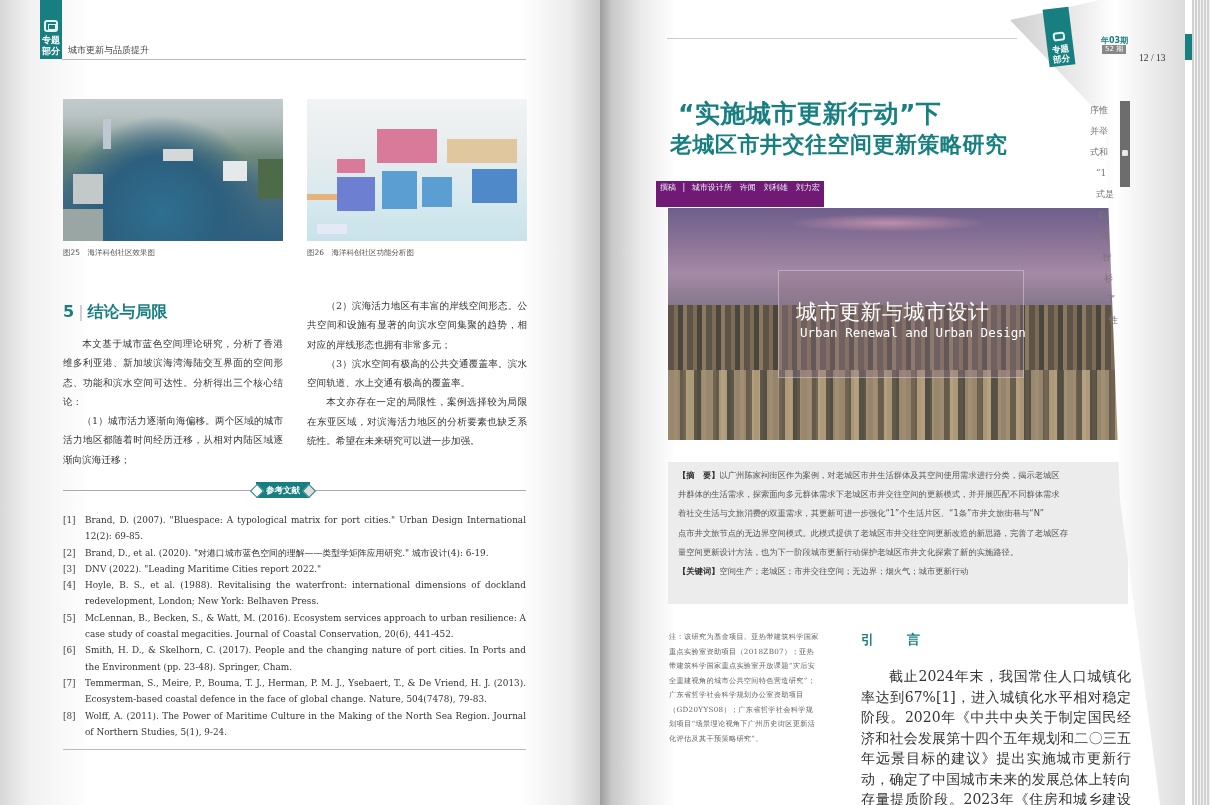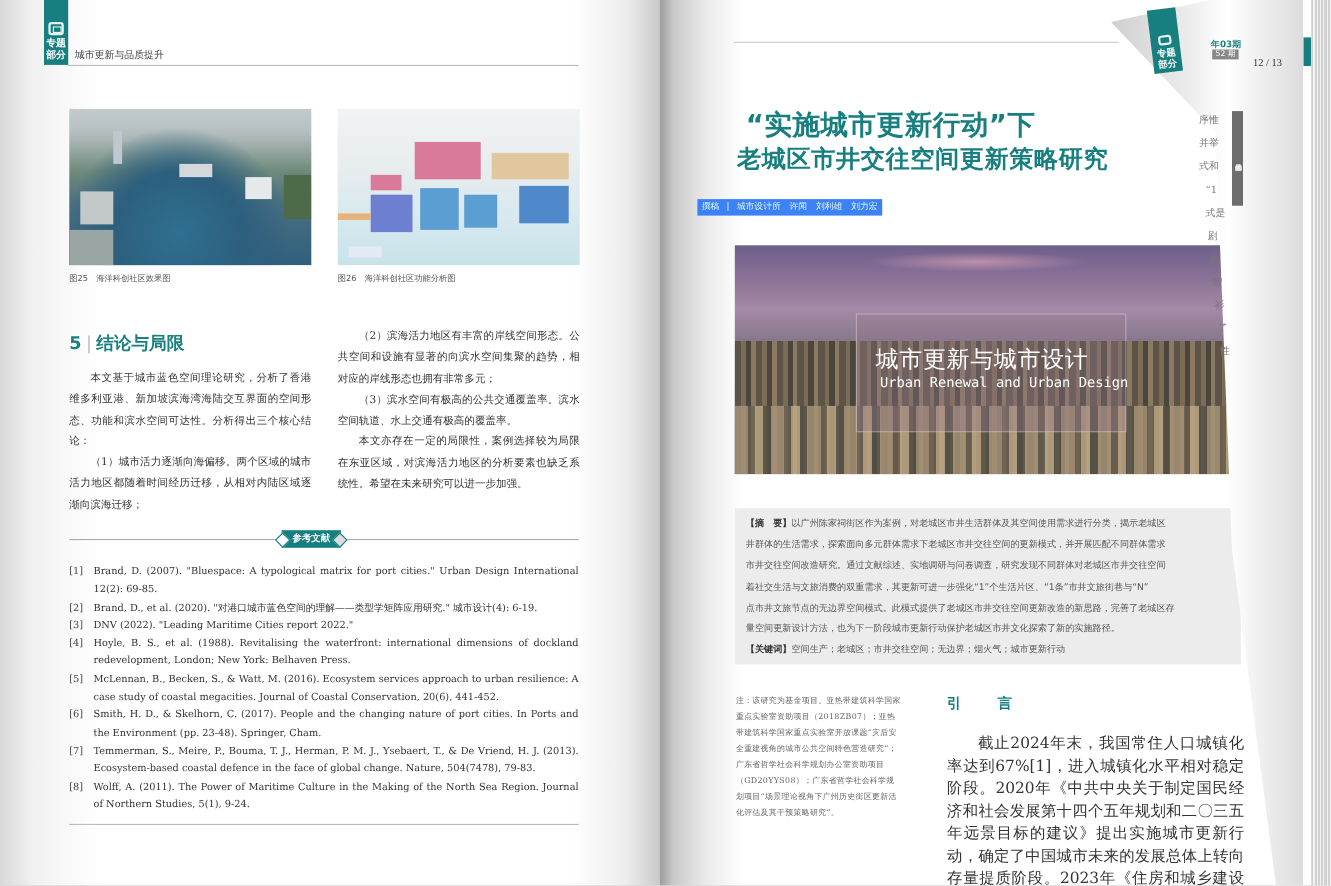--- a/index.html
+++ b/index.html
@@ -40,23 +40,23 @@
 .ref-badge:after{right:-4px;background:#ddd}
 .refs{position:absolute;left:63px;top:512px;width:463px;font-size:8.9px;line-height:16.3px;color:#333}
 .ref{display:flex}
 .ref .n{width:22px;flex:none;color:#444}
 .ref .t{flex:1;text-align:justify}
 .bot-rule{position:absolute;left:63px;top:749px;width:463px;height:1px;background:#bbb}
 
 .r-title{position:absolute;left:670px;font-family:"DejaVu Sans",sans-serif;font-weight:bold;color:#177f80;letter-spacing:0.5px}
 .r-title1{top:97px;font-size:25px;left:678px}
 .r-title2{top:130px;font-size:22px}
-.byline{position:absolute;left:634px;top:181px;height:15px;background:#3b82f6;color:#e8f4f4;
+.byline{position:absolute;left:656px;top:181px;height:26px;background:#701a75;color:#e8f4f4;
  font-family:"DejaVu Sans",sans-serif;font-size:8px;line-height:14px;padding:0 4px;word-spacing:4px}
-.hero{position:absolute;left:668px;top:223px;width:460px;height:208px;overflow:hidden;
+.hero{position:absolute;left:668px;top:208px;width:460px;height:232px;overflow:hidden;
  background:linear-gradient(180deg,#6d5f8b 0%,#8b7397 15%,#a48aa6 28%,#8a7a8f 40%,#6d6672 52%,#5a524f 65%,#4a4338 80%,#3a342d 100%)}
 .hero .sky-cloud{position:absolute;left:120px;top:6px;width:200px;height:18px;background:radial-gradient(ellipse,#d9a0b5 0%,transparent 70%);opacity:.7}
 .hero .city{position:absolute;left:0;bottom:0;width:100%;height:58%;
  background:repeating-linear-gradient(90deg,#5d5447 0 6px,#7d6c55 6px 10px,#4b453d 10px 15px,#8a7a61 15px 19px)}
 .hero .city2{position:absolute;left:0;bottom:0;width:100%;height:30%;
  background:repeating-linear-gradient(90deg,#a89578 0 12px,#6b604f 12px 18px,#c0ab86 18px 26px,#545045 26px 33px);opacity:.8}
 .hero .panel{position:absolute;left:110px;top:62px;width:246px;height:108px;background:rgba(150,120,140,.35);border:1px solid rgba(255,255,255,.35)}
 .hero .zh{position:absolute;left:128px;top:90px;color:#fff;font-family:"DejaVu Sans",sans-serif;font-size:21px;letter-spacing:0.5px}
 .hero .en{position:absolute;left:132px;top:117px;color:#fff;font-family:"DejaVu Sans Mono",monospace;font-size:12.5px;letter-spacing:0}
 .abstract{position:absolute;left:668px;top:462px;width:460px;height:142px;background:#ececec;padding:4px 10px 0 10px;
@@ -189,21 +189,20 @@
     <div class="city"></div>
     <div class="city2"></div>
     <div class="panel"></div>
     <div class="zh">城市更新与城市设计</div>
     <div class="en">Urban Renewal and Urban Design</div>
   </div>
 
   <div class="abstract">
     <div><b>【摘　要】</b><span>以广州陈家祠街区作为案例，对老城区市井生活群体及其空间使用需求进行分类，揭示老城区</span></div>
     <div>井群体的生活需求，探索面向多元群体需求下老城区市井交往空间的更新模式，并开展匹配不同群体需求</div>
-    <div>市井交往空间改造研究。通过文献综述、实地调研与问卷调查，研究发现不同群体对老城区市井交往空间</div>
     <div>着社交生活与文旅消费的双重需求，其更新可进一步强化“1”个生活片区、“1条”市井文旅街巷与“N”</div>
     <div>点市井文旅节点的无边界空间模式。此模式提供了老城区市井交往空间更新改造的新思路，完善了老城区存</div>
     <div>量空间更新设计方法，也为下一阶段城市更新行动保护老城区市井文化探索了新的实施路径。</div>
     <div><b>【关键词】</b><span>空间生产；老城区；市井交往空间；无边界；烟火气；城市更新行动</span></div>
   </div>
 
   <div class="footnote">注：该研究为基金项目。亚热带建筑科学国家重点实验室资助项目（2018ZB07）；亚热带建筑科学国家重点实验室开放课题“灾后安全重建视角的城市公共空间特色营造研究”；广东省哲学社会科学规划办公室资助项目（GD20YYS08）；广东省哲学社会科学规划项目“场景理论视角下广州历史街区更新活化评估及其干预策略研究”。</div>
   <div class="intro-title">引　言</div>
   <div class="intro-body">
       <p>截止2024年末，我国常住人口城镇化率达到67%[1]，进入城镇化水平相对稳定阶段。2020年《中共中央关于制定国民经济和社会发展第十四个五年规划和二〇三五年远景目标的建议》提出实施城市更新行动，确定了中国城市未来的发展总体上转向存量提质阶段。2023年《住房和城乡建设部关于扎实有</p>

